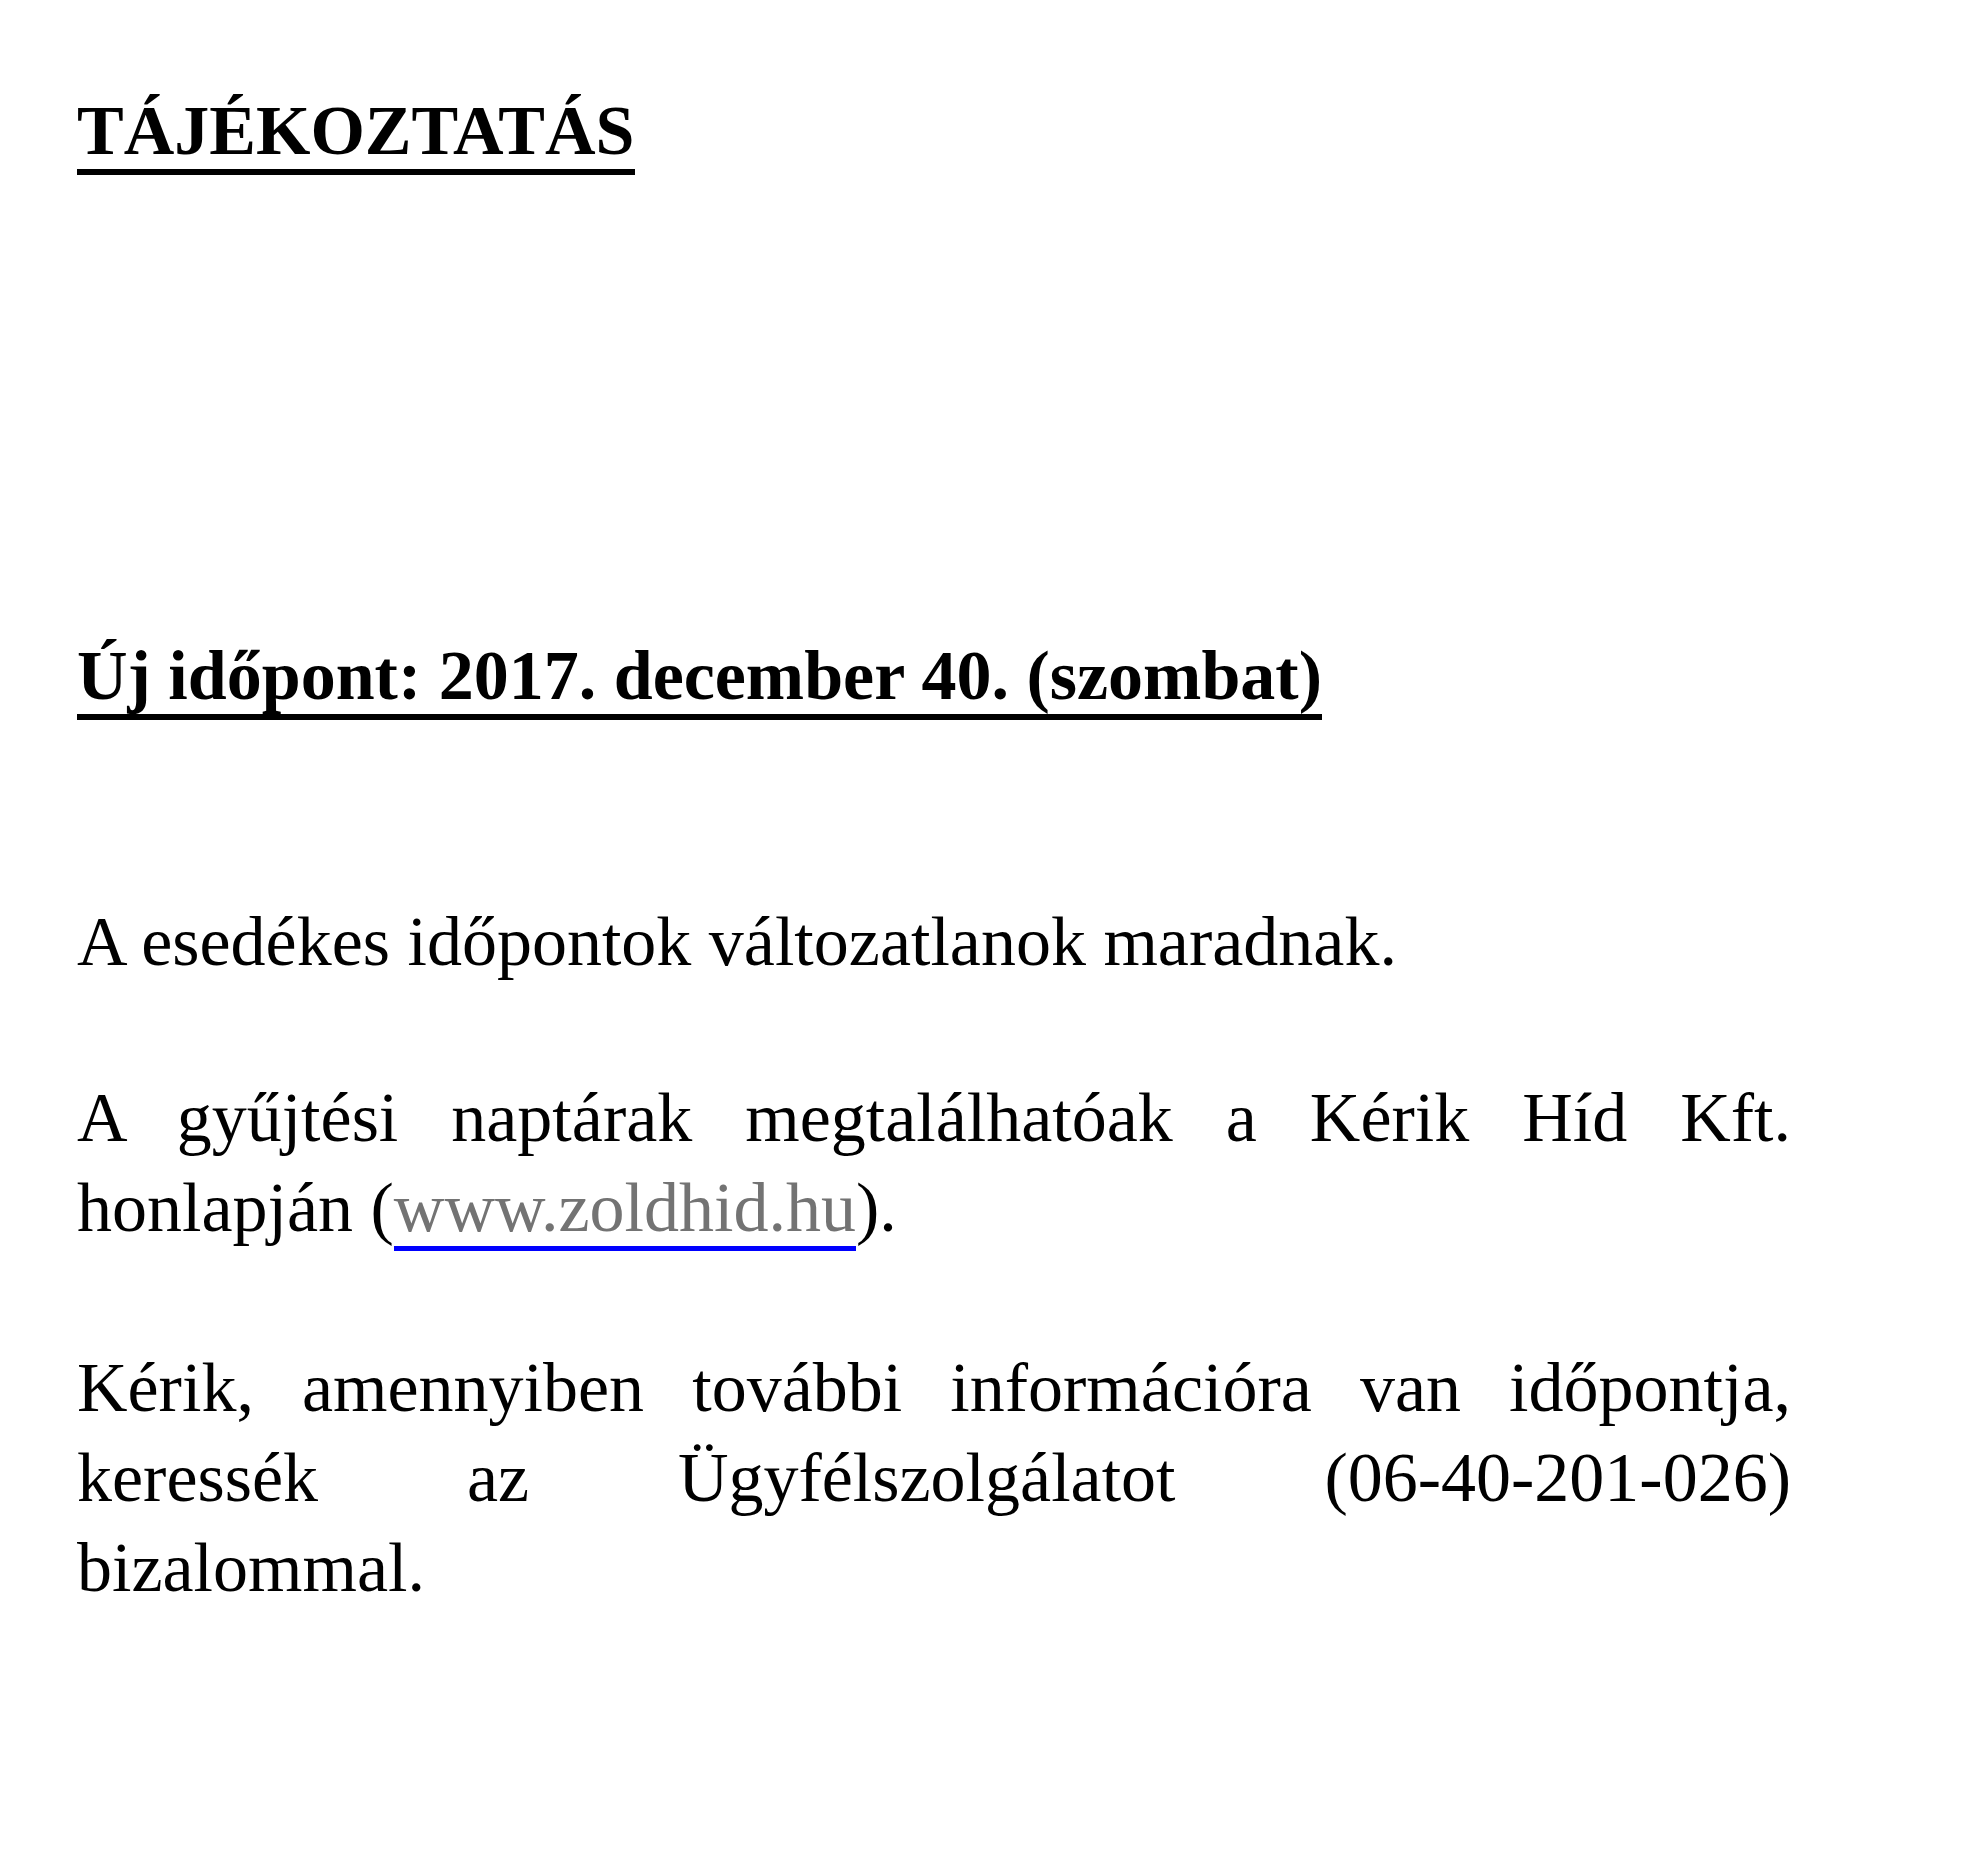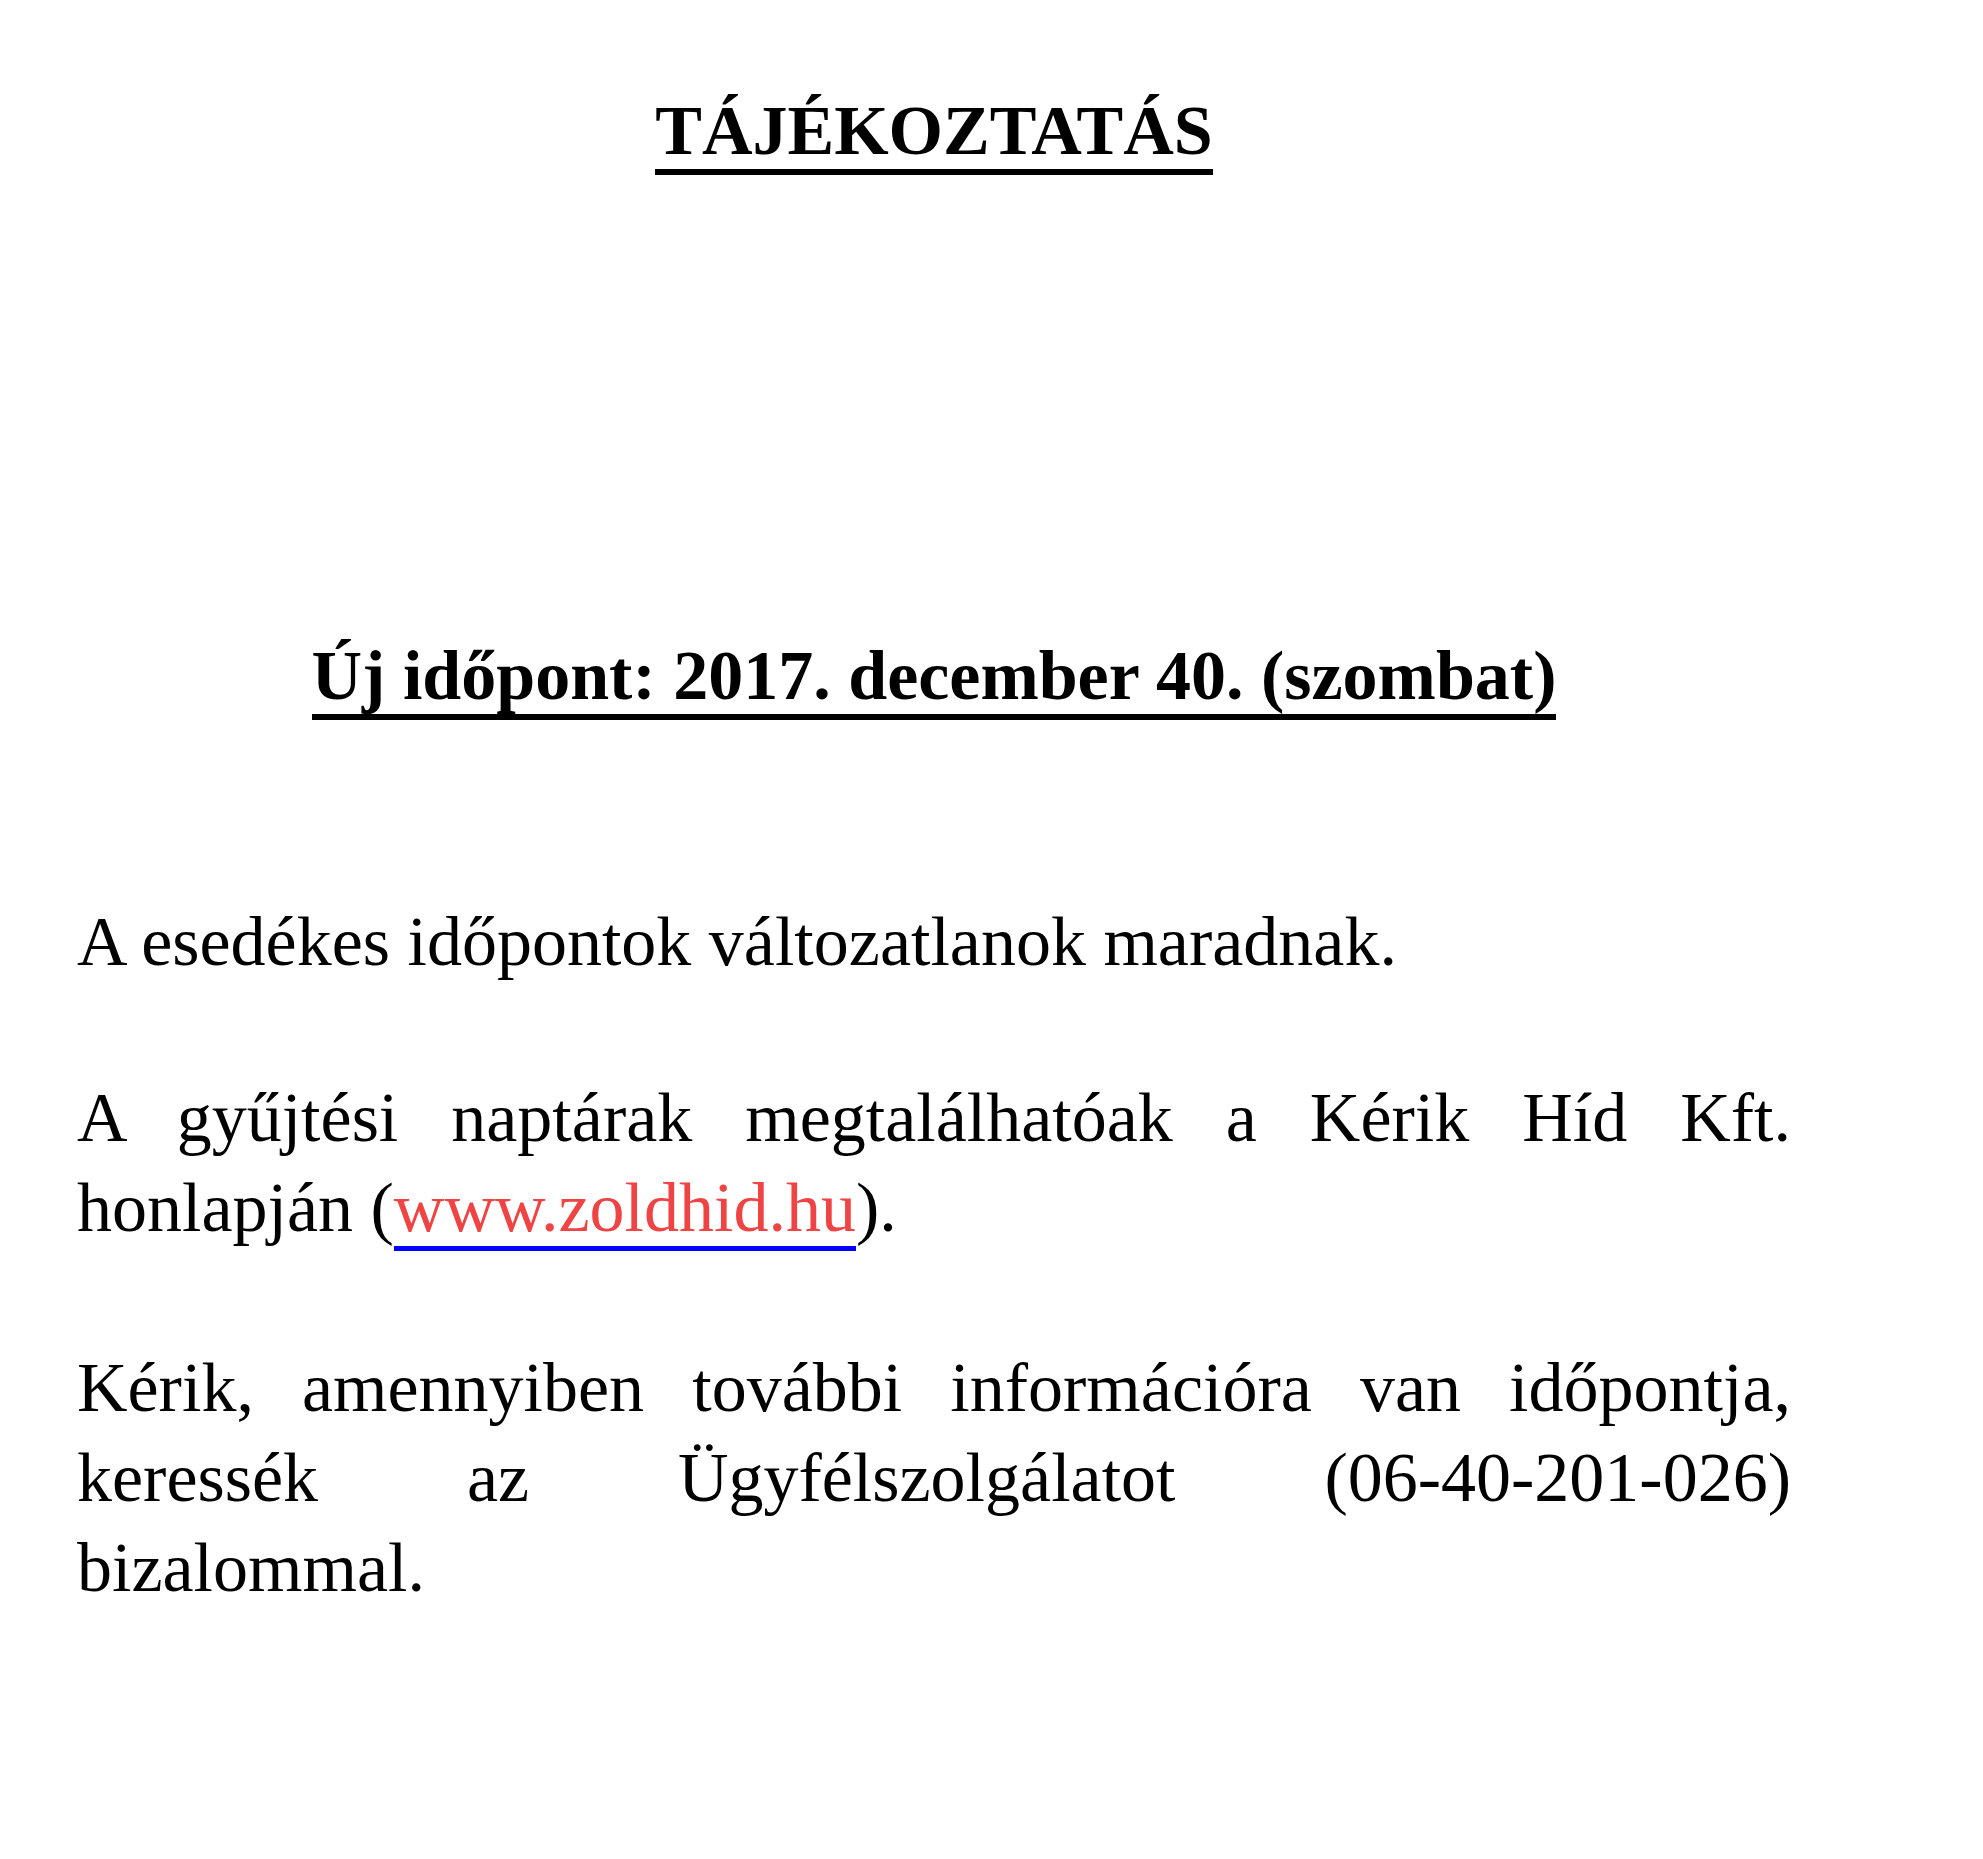--- a/index.html
+++ b/index.html
@@ -28,35 +28,34 @@
   }
   
   .stretch {
     text-align: justify;
     text-align-last: justify;
   }
   .left {
     text-align: left;
   }
   .center {
-    text-align: center;
   }
   .bold {
     font-weight: bold;
   }
   .heavy-underline {
     border-bottom: 6.3px solid #000000;
   }
   .spacer-4 { height: 369px; }
   .spacer-1a { height: 86px; }
   .spacer-2 { height: 176px; }
   .spacer-1b { height: 86px; }
   .spacer-1c { height: 90px; }
   a.doc-link {
-    color: #ef4444;
+    color: #737373;
     text-decoration: none;
     border-bottom: 5.4px solid #0000ff;
     cursor: pointer;
     text-align: center;
   }
 </style>
 </head>
 <body>
 
 <div class="page">

